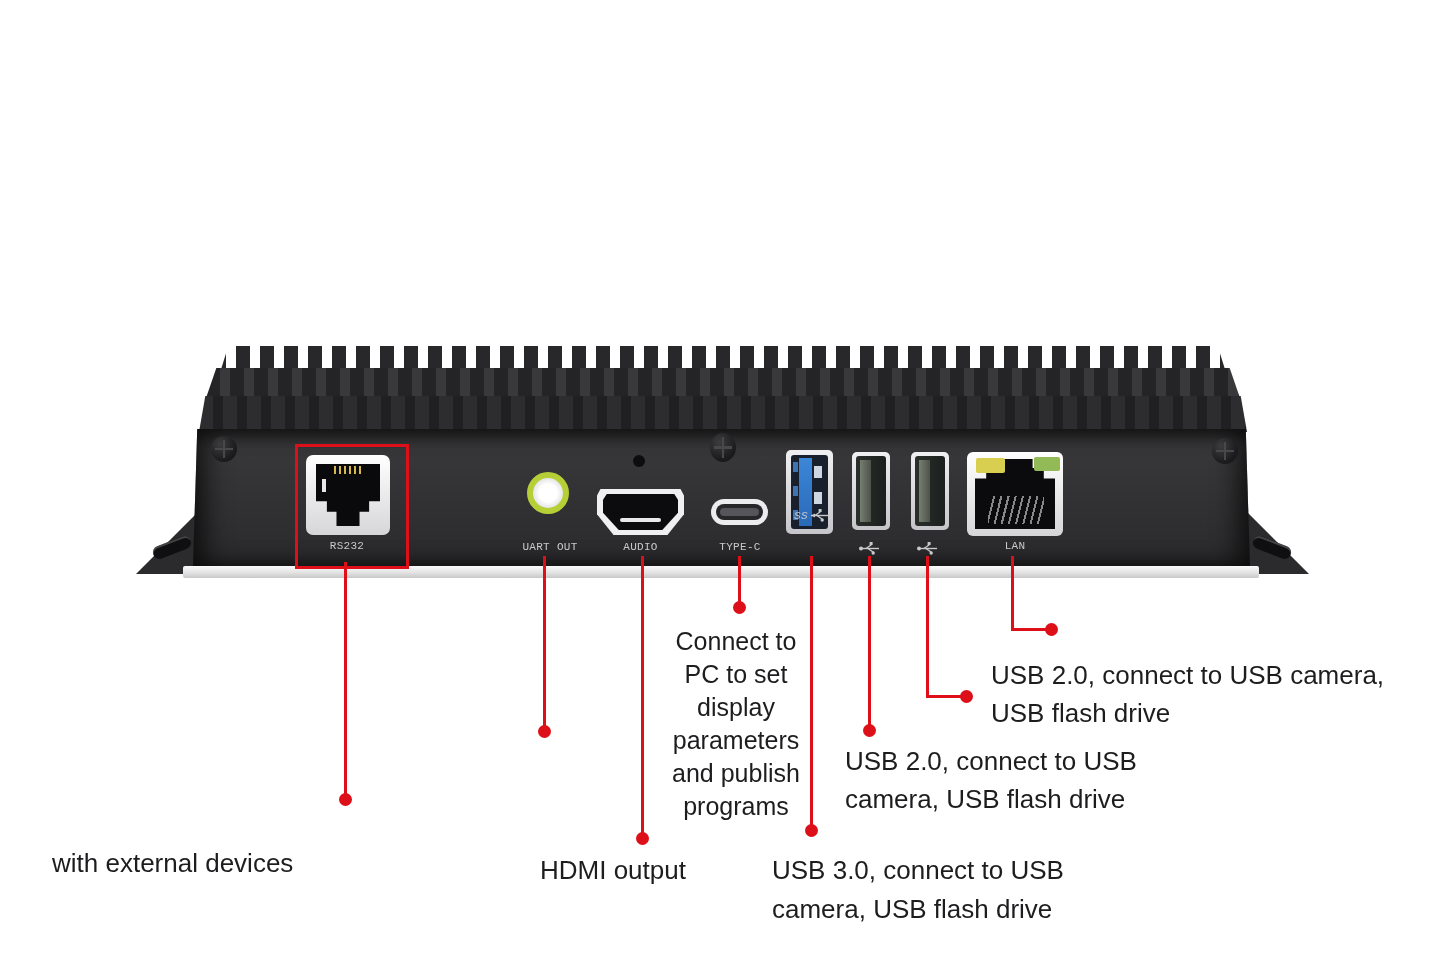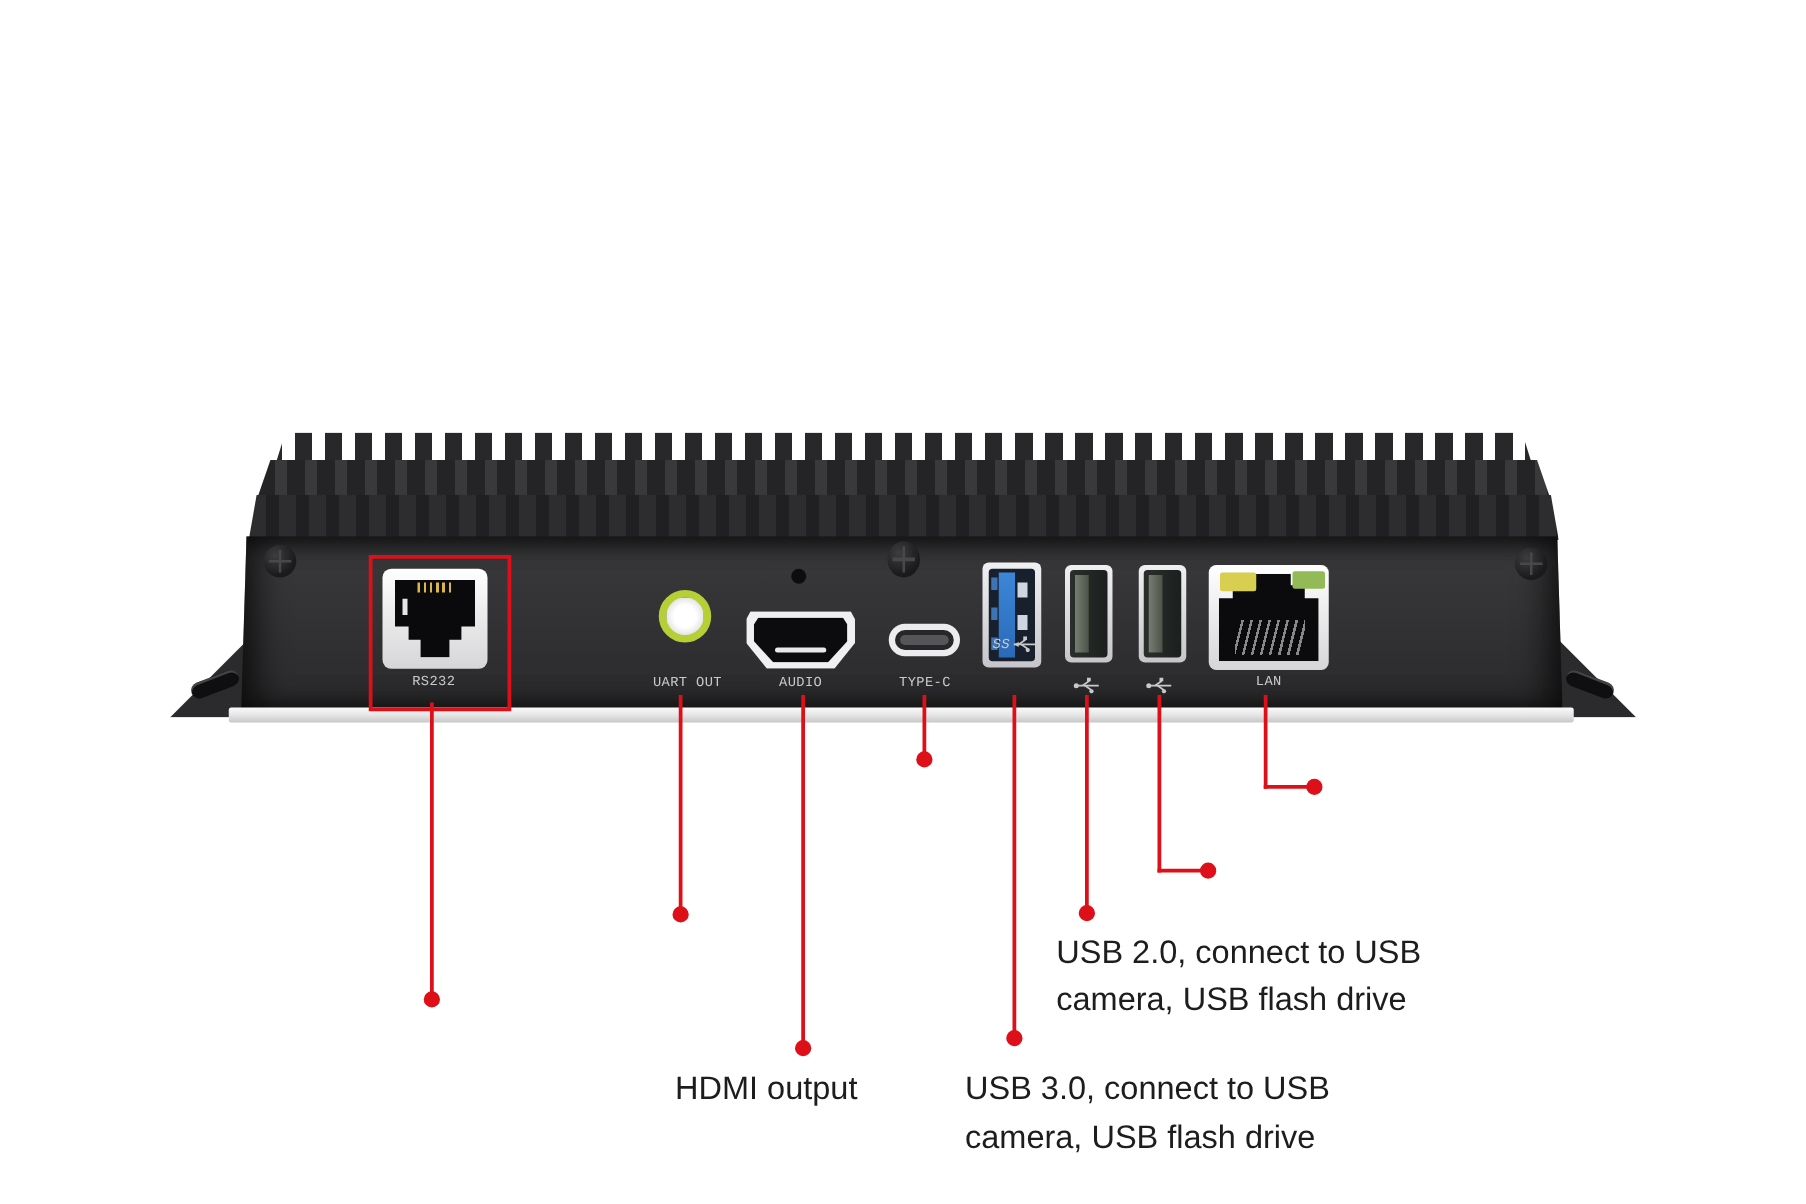--- a/index.html
+++ b/index.html
@@ -205,27 +205,36 @@
 
   <div class="abs cl" style="left:926px;top:556px;width:3px;height:142px;"></div>
   <div class="abs cl" style="left:926px;top:695px;width:40px;height:3px;"></div>
   <div class="abs dot" style="left:960px;top:690px;"></div>
 
   <div class="abs cl" style="left:1011px;top:556px;width:3px;height:75px;"></div>
   <div class="abs cl" style="left:1011px;top:628px;width:40px;height:3px;"></div>
   <div class="abs dot" style="left:1045px;top:623px;"></div>
 
   <div class="abs note" style="left:52px;top:806px;">
+    <div>with external devices</div>
   </div>
 
 
   <div class="abs note" style="left:540px;top:851px;">HDMI output</div>
 
+  <div class="abs note center" style="left:656px;top:625px;width:160px;font-size:25px;line-height:33px;">Connect to
+PC to set
+display
+parameters
+and publish
+programs</div>
 
   <div class="abs note" style="left:772px;top:851px;line-height:39px;">USB 3.0, connect to USB
 camera, USB flash drive</div>
 
   <div class="abs note" style="left:845px;top:742px;">USB 2.0, connect to USB
 camera, USB flash drive</div>
 
+  <div class="abs note" style="left:991px;top:656px;">USB 2.0, connect to USB camera,
+USB flash drive</div>
 
 
 </div>
 
 </body></html>

